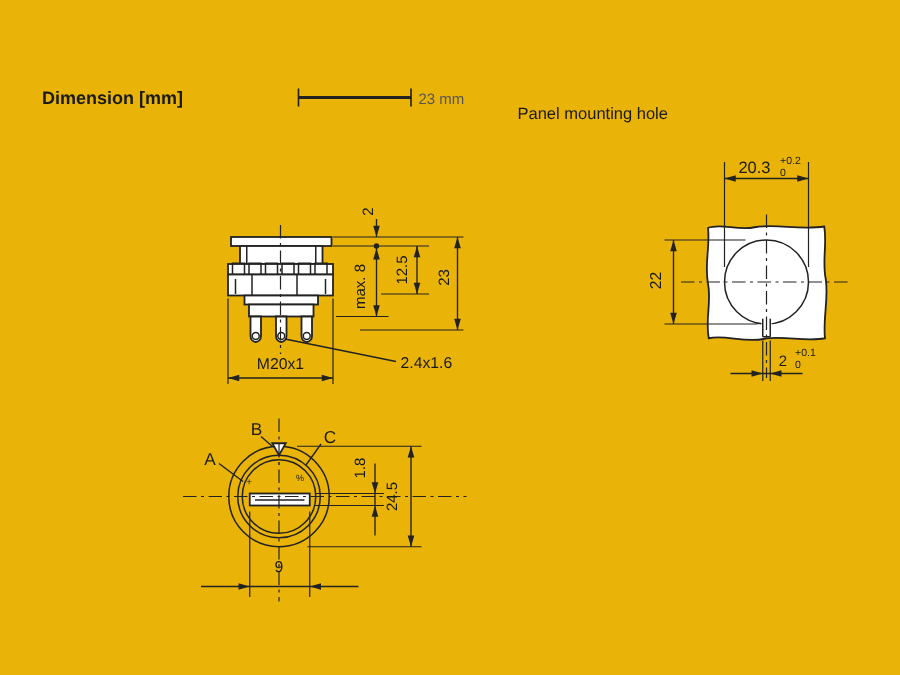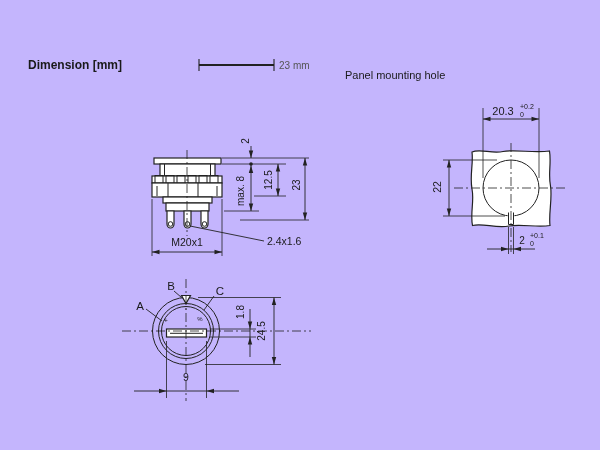--- a/index.html
+++ b/index.html
@@ -1,16 +1,16 @@
 <!DOCTYPE html>
 <html><head>
 <meta charset="utf-8">
 <style>
   html,body{margin:0;padding:0;background:#fff;}
-  .stage{position:relative;width:600px;height:450px;background:#c4b5fd;overflow:hidden;
+  .stage{position:relative;width:600px;height:450px;background:#eab308;overflow:hidden;
          font-family:"Liberation Sans",sans-serif;}
   svg{position:absolute;left:0;top:0;}
   text{fill:#1a1a1a;font-family:"Liberation Sans",sans-serif;}
   .b{font-weight:bold;}
   .muted{fill:#555555;}
   .shape{fill:#ffffff;stroke:#222222;stroke-width:1.2;}
   .thin{fill:none;stroke:#222222;stroke-width:1;}
   .ext{stroke:#222222;stroke-width:0.8;fill:none;}
   .dim{stroke:#222222;stroke-width:0.9;fill:none;}
   .cl{stroke:#222222;stroke-width:0.8;fill:none;stroke-dasharray:9 3 2 3;}

